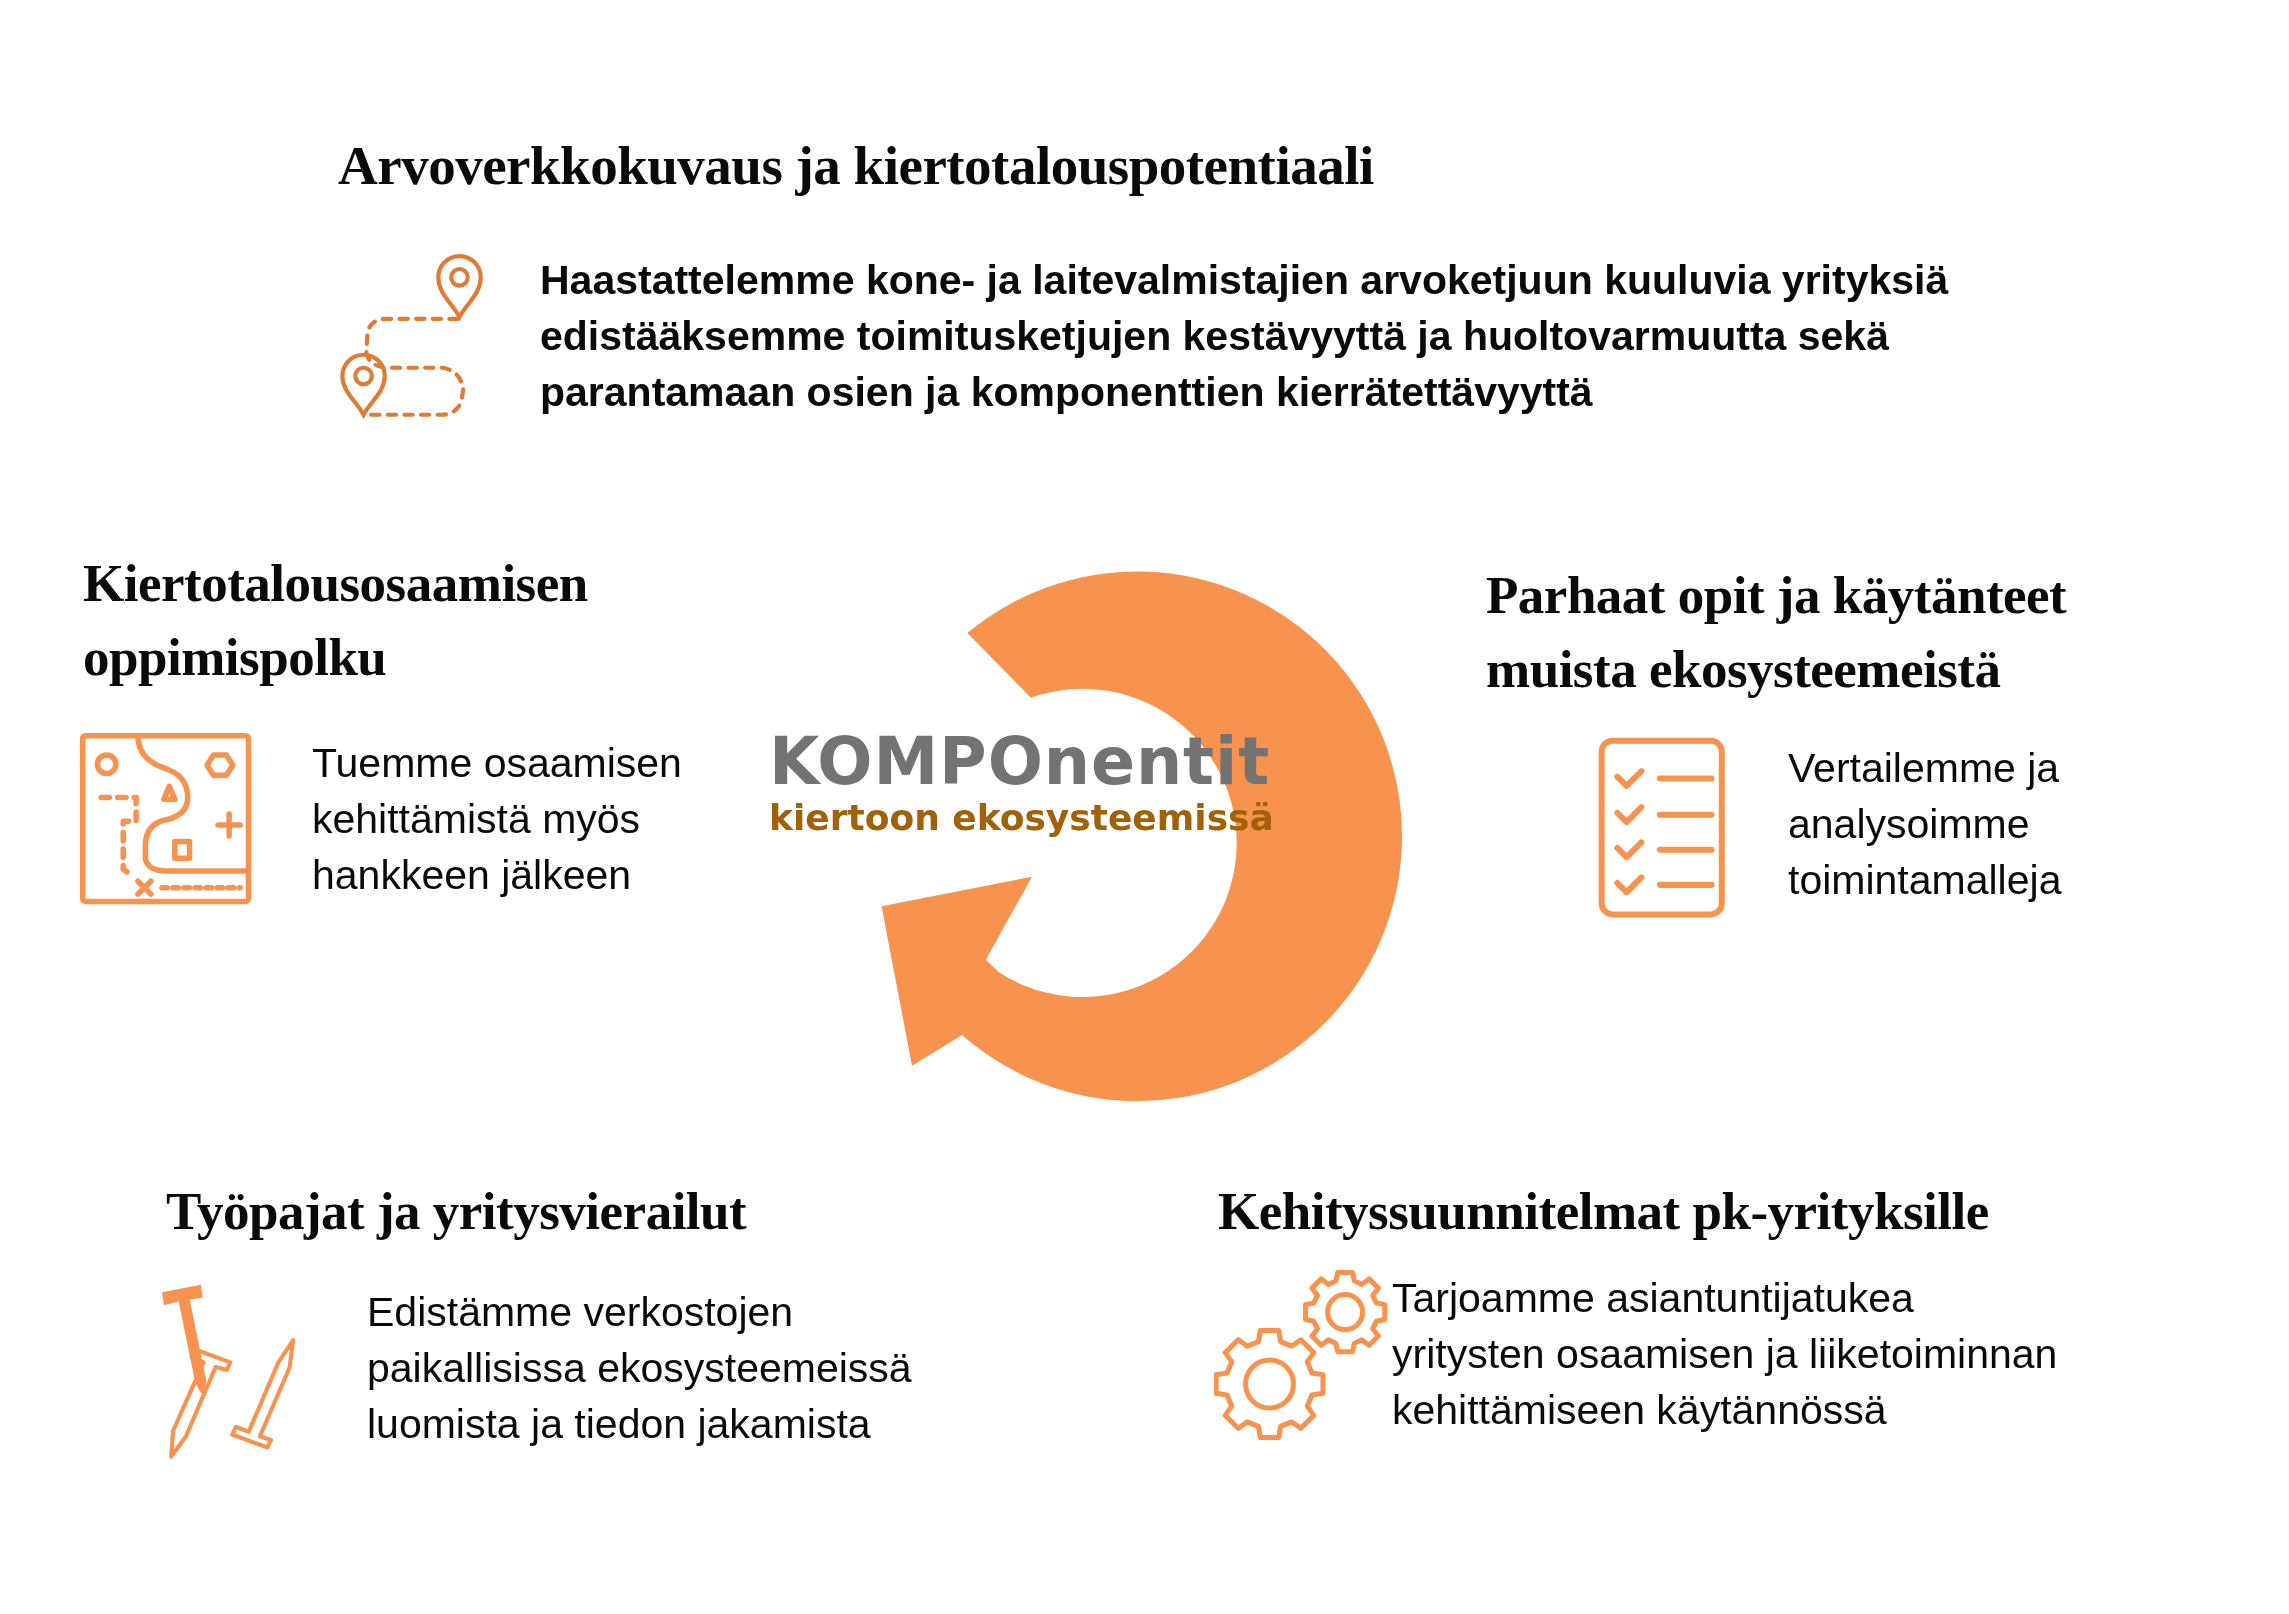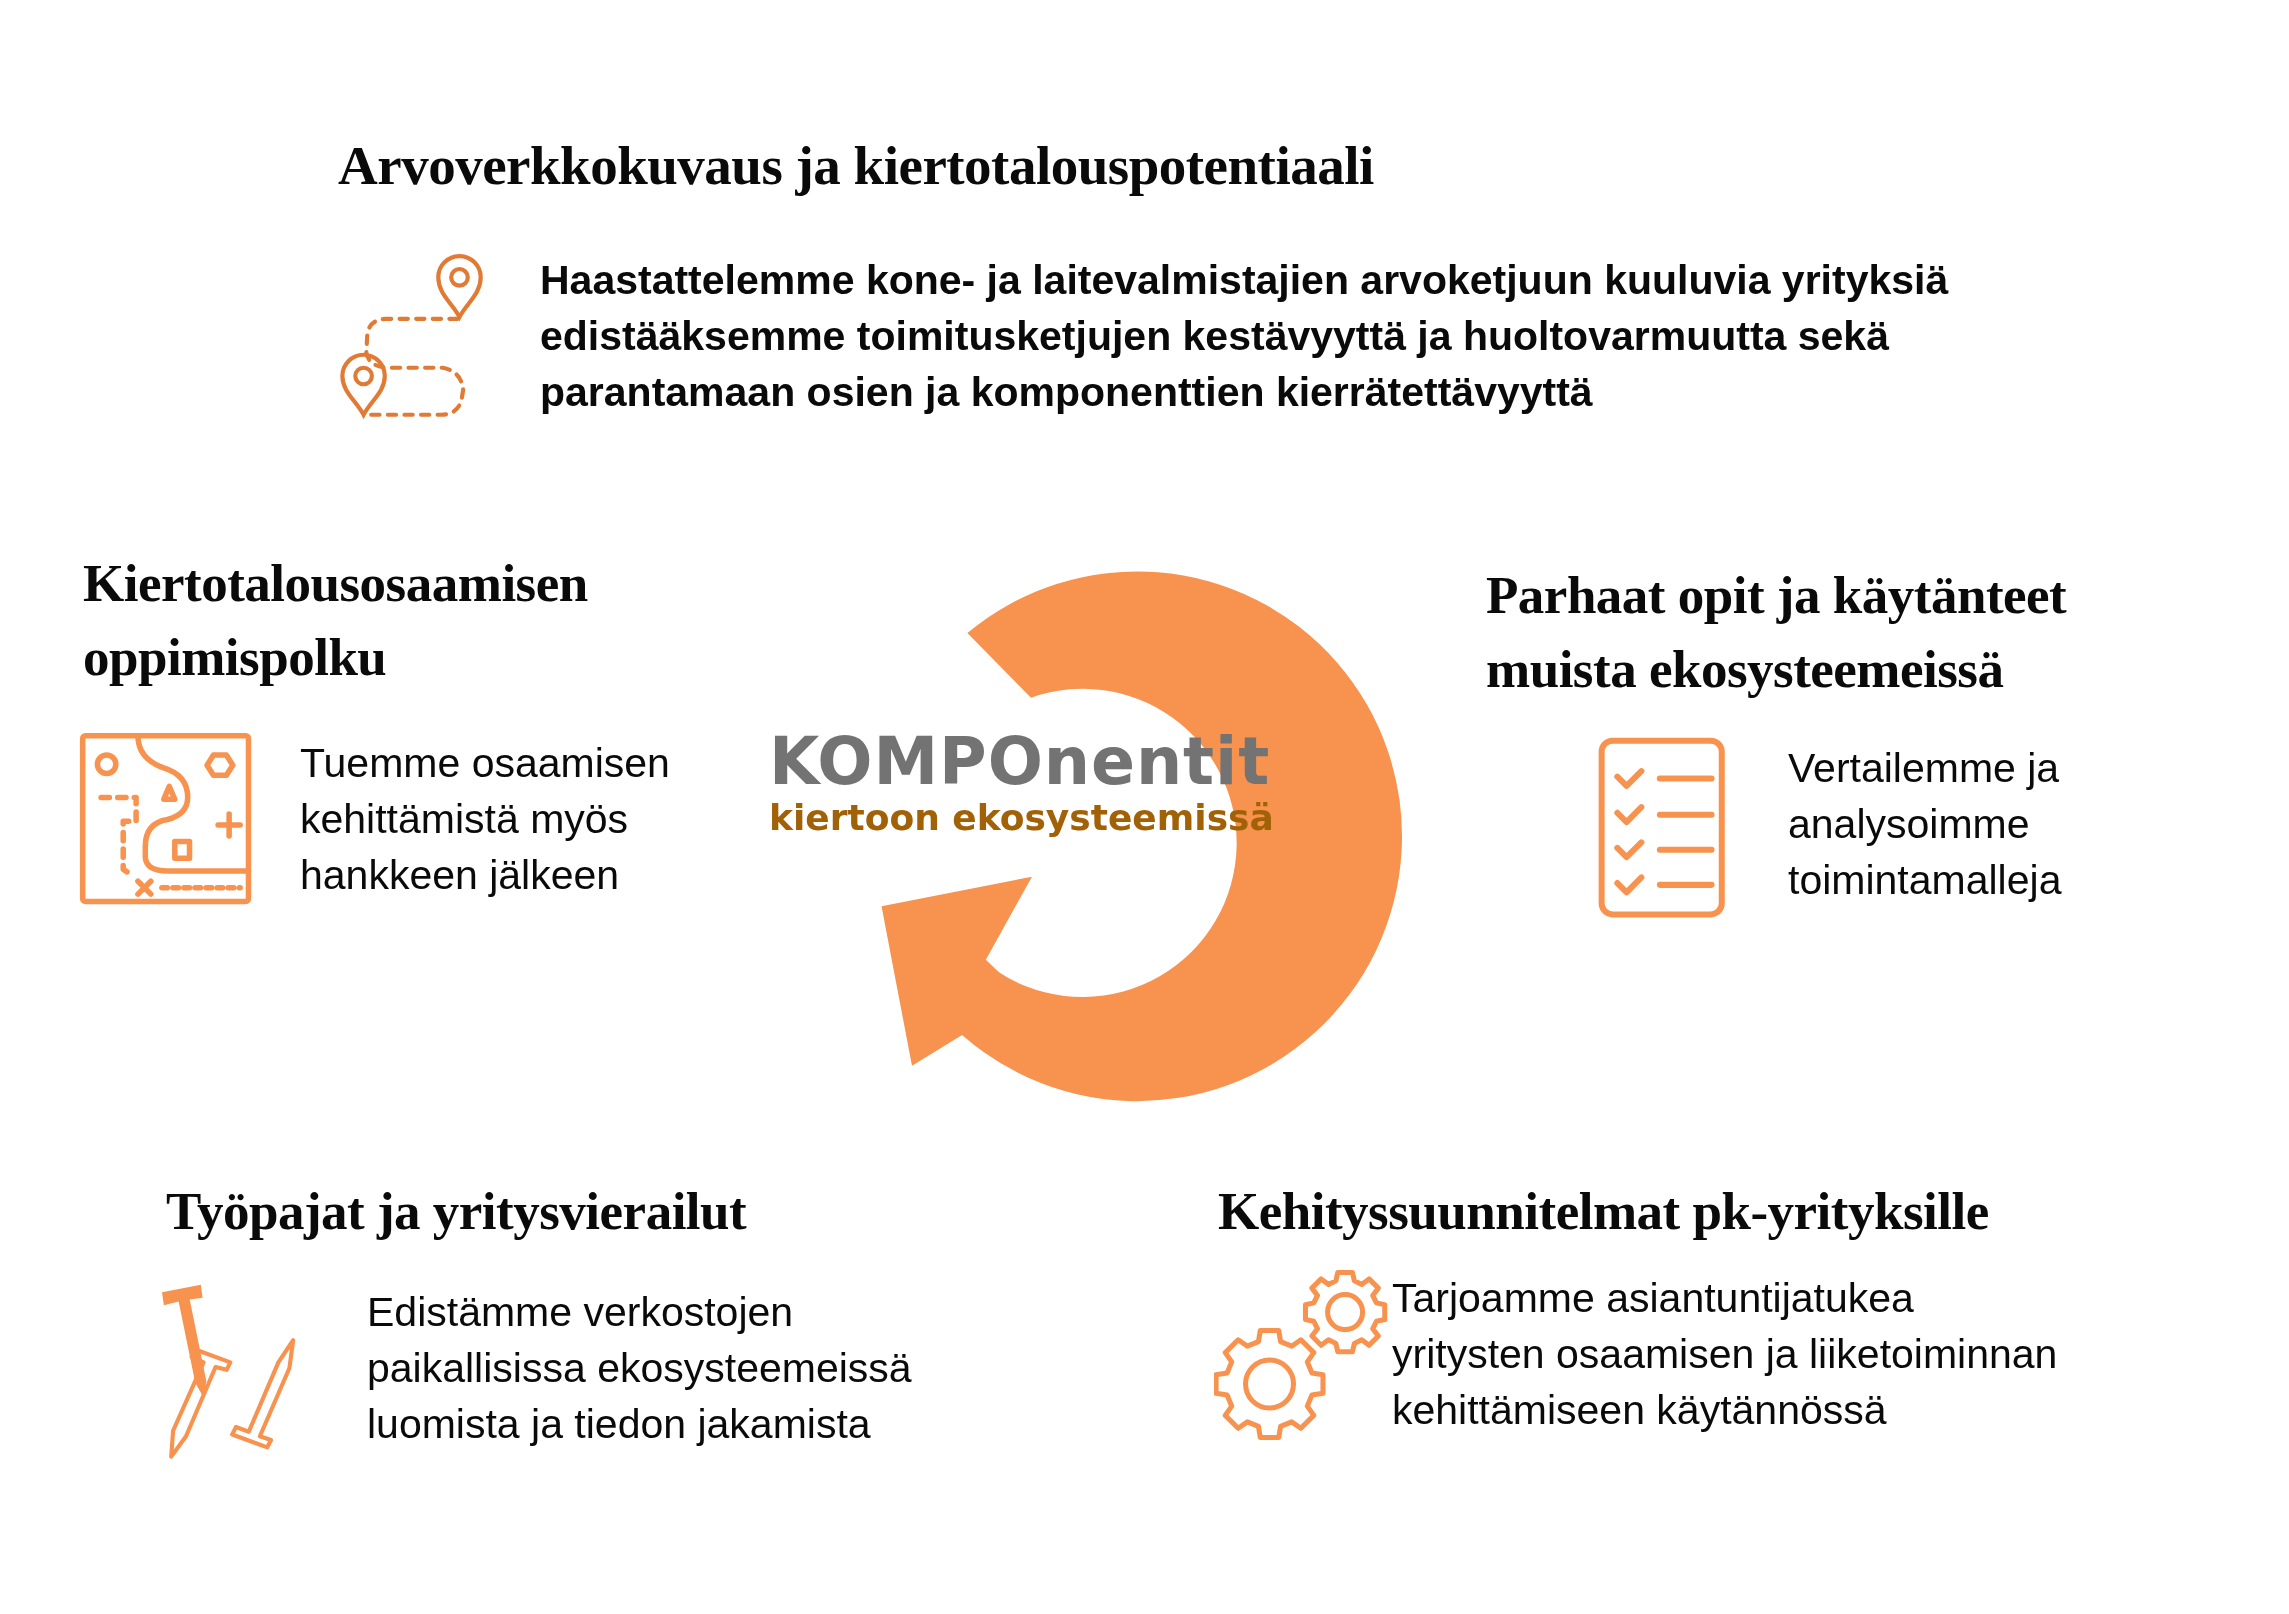--- a/index.html
+++ b/index.html
@@ -74,29 +74,29 @@
       <rect x="104" y="120" width="16" height="18"></rect>
       <path d="M 163 90 L 163 114 M 151 102 L 175 102"></path>
 
       <path d="M 24 72 L 62 72 L 62 98 L 48 98 L 48 150 L 58 157" stroke-dasharray="9 9"></path>
       <path d="M 64 163 L 78 177 M 78 163 L 64 177"></path>
       <path d="M 90 170 L 175 170" stroke-dasharray="6 6"></path>
     </g>
   </svg>
 </div>
 
-<div class="abs body-text" style="left:300px;top:735px;">
+<div class="abs body-text" style="left:312px;top:735px;">
   <span class="line">Tuemme osaamisen</span>
   <span class="line">kehittämistä myös</span>
   <span class="line">hankkeen jälkeen</span>
 </div>
 
 <div class="abs heading" style="left:1486px;top:558px;">
   <span class="line">Parhaat opit ja käytänteet</span>
-  <span class="line">muista ekosysteemeissä</span>
+  <span class="line">muista ekosysteemeistä</span>
 </div>
 
 <div class="abs" style="left:1597px;top:736px;">
   <svg width="134" height="185" viewBox="0 0 145 200">
     <g fill="none" stroke="#F7934F" stroke-width="6.5" stroke-linecap="round" stroke-linejoin="round">
       <rect x="5" y="5" width="130" height="188" rx="12"></rect>
       <path d="M 22 44 L 32 54 L 48 38"></path>
         <path d="M 68 46 L 124 46"></path>
       <path d="M 22 83 L 32 93 L 48 77"></path>
         <path d="M 68 85 L 124 85"></path>

